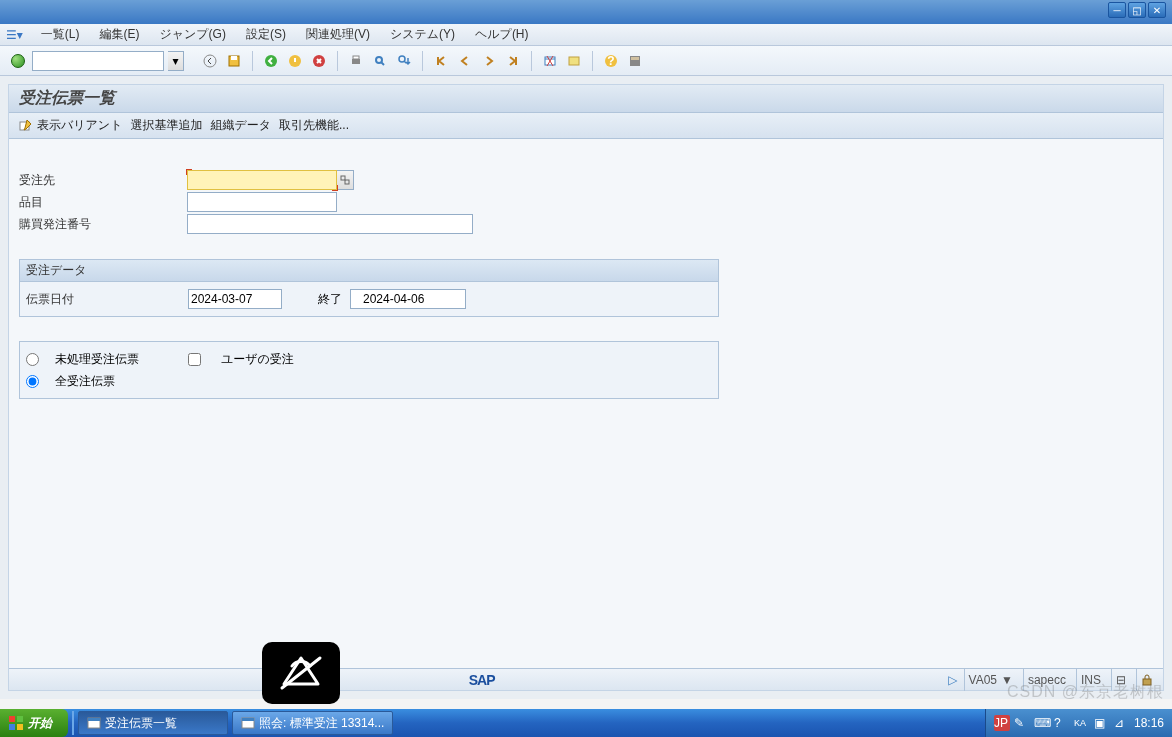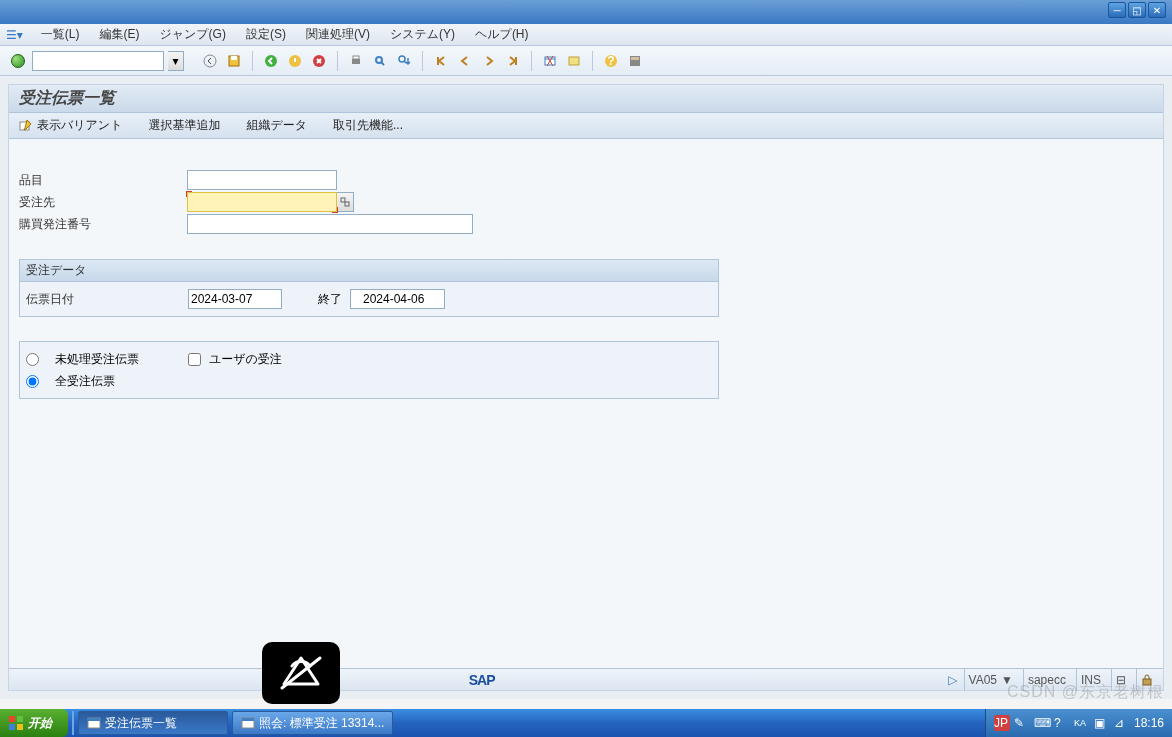--- a/index.html
+++ b/index.html
@@ -13,38 +13,38 @@
 .menubar .menuitem{padding:3px 10px;color:#333;cursor:pointer}
 .toolbar{height:30px;background:linear-gradient(#f4f8fc,#e4ecf5);border-bottom:1px solid #b9c8dc;display:flex;align-items:center;padding:0 8px;gap:4px}
 .greenball{width:14px;height:14px;border-radius:50%;background:radial-gradient(circle at 30% 30%,#a0e080,#2a9020);border:1px solid #1a6010}
 .tcode{width:132px;height:20px;border:1px solid #94adc7;background:#fff}
 .dd{width:16px;height:20px;border:1px solid #94adc7;border-left:none;background:linear-gradient(#f4f4f4,#ddd);display:flex;align-items:center;justify-content:center;cursor:pointer}
 .tsep{width:1px;height:20px;background:#b9c8dc;margin:0 4px}
 .tbtn{width:20px;height:20px;display:flex;align-items:center;justify-content:center;cursor:pointer;border:1px solid transparent;border-radius:2px}
 .content{flex:1;padding:8px;background:#e9eef3;position:relative}
 .panel{background:#f4f7fa;border:1px solid #c4d4e6;height:100%;display:flex;flex-direction:column}
 .panelhead{height:28px;background:linear-gradient(#e2ebf4,#cad9ea);border-bottom:1px solid #b0c4da;display:flex;align-items:center;padding:0 10px;font-style:italic;font-weight:bold;font-size:16px;color:#444}
-.appbar{height:26px;background:linear-gradient(#e8eff7,#d6e2ef);border-bottom:1px solid #b0c4da;display:flex;align-items:center;padding:0 6px;gap:18px}
+.appbar{height:26px;background:linear-gradient(#e8eff7,#d6e2ef);border-bottom:1px solid #b0c4da;display:flex;align-items:center;padding:0 6px;gap:0}
 .appbar .abtn{display:flex;align-items:center;gap:4px;cursor:pointer;color:#222;padding:2px 4px}
 .body{flex:1;padding:30px 10px 10px 10px;background:#f4f7fa;overflow:auto}
 .formrow{display:flex;align-items:center;height:22px}
 .lbl{width:168px;color:#333}
 .inp{height:20px;border:1px solid #94adc7;background:#fff;padding:0 2px}
 .inp.req{background:#fff3b8;border:1px solid #e0c040}
 .reqcorner{position:relative}
 .reqcorner::before,.reqcorner::after{content:"";position:absolute;width:5px;height:5px;border:1px solid #d04020}
 .reqcorner::before{top:-1px;left:-1px;border-right:none;border-bottom:none}
 .reqcorner::after{bottom:-1px;right:-1px;border-left:none;border-top:none}
 .srch{width:18px;height:20px;border:1px solid #94adc7;background:linear-gradient(#f4f4f4,#ddd);display:flex;align-items:center;justify-content:center;cursor:pointer;margin-left:-1px}
 .group{border:1px solid #b0c4da;margin-top:24px;width:700px}
 .grouphead{height:22px;background:linear-gradient(#dce8f4,#c8d8ea);border-bottom:1px solid #b0c4da;padding:0 6px;display:flex;align-items:center;color:#333}
 .groupbody{padding:6px;background:#eef3f9}
 .radio{display:flex;align-items:center;gap:16px;cursor:pointer}
 .radio input{margin:0}
-.chk{display:flex;align-items:center;gap:8px;cursor:pointer}
+.chk{display:flex;align-items:center;gap:20px;cursor:pointer}
 .statusbar{height:22px;background:linear-gradient(#eef3f9,#dce6f1);border-top:1px solid #b0c4da;display:flex;align-items:center;justify-content:space-between;padding:0 6px}
 .statusleft{flex:1;display:flex;align-items:center;justify-content:center}
 .saplogo{font-weight:bold;font-size:14px;color:#1a4e9e;letter-spacing:-1px}
 .statusright{display:flex;align-items:center;gap:6px}
 .statc{padding:0 4px;border-left:1px solid #b0c4da;color:#555;display:flex;align-items:center;height:22px;gap:4px}
 .lock{width:12px;height:12px}
 .taskbar{position:absolute;bottom:0;left:0;right:0;height:28px;background:linear-gradient(to bottom,#3a8ee0 0,#2464c0 50%,#1a54b0 100%);display:flex;align-items:center}
 .start{height:28px;padding:0 16px 0 8px;background:linear-gradient(to bottom,#5ab030,#2a8010);color:#fff;font-weight:bold;font-style:italic;font-size:14px;display:flex;align-items:center;gap:4px;border-radius:0 6px 6px 0;cursor:pointer}
 .task{height:24px;margin-left:4px;padding:0 8px;background:linear-gradient(#6ba8e8,#3a78c8);border:1px solid #2a5a9a;border-radius:2px;color:#fff;display:flex;align-items:center;gap:4px;cursor:pointer;min-width:150px}
 .task.active{background:linear-gradient(#2a5a9a,#3a78c8)}
@@ -195,47 +195,47 @@
             </svg>
      <span>表示バリアント</span>
     </span>
     <span class="abtn">選択基準追加</span>
     <span class="abtn">組織データ</span>
     <span class="abtn">取引先機能...</span>
    </div>
 
    <div class="body">
     <div class="formrow">
-     <div class="lbl">品目</div>
-     <input class="inp" style="width: 150px;">
-    </div>
-    <div class="formrow">
      <div class="lbl">受注先</div>
      <div class="reqcorner" style="position:relative"><input class="inp req" style="width: 150px;"></div>
      <div class="srch">
               <svg width="10" height="10">
                 <rect x="1" y="1" width="4" height="4" fill="none" stroke="#666"></rect>
                 <rect x="5" y="5" width="4" height="4" fill="none" stroke="#666"></rect>
               </svg>
             </div>
     </div>
     <div class="formrow">
+     <div class="lbl">品目</div>
+     <input class="inp" style="width: 150px;">
+    </div>
+    <div class="formrow">
      <div class="lbl">購買発注番号</div>
      <input class="inp" style="width: 286px;">
     </div>
 
     <div class="group">
      <div class="grouphead">受注データ</div>
      <div class="groupbody">
       <div class="formrow">
        <div class="lbl" style="width:162px">伝票日付</div>
        <input class="inp" style="width: 94px;" value="2024-03-07">
        <div style="width:36px"></div>
        <div style="width:32px">終了</div>
-       <input class="inp" style="width: 95px; padding-left: 12px;" value="2024-04-06">
+       <input class="inp" style="width: 116px; padding-left: 12px;" value="2024-04-06">
       </div>
      </div>
     </div>
 
     <div class="group">
      <div class="groupbody">
       <div class="formrow">
        <label class="radio" style="width:162px">
                   <input type="radio" name="sel" style="">
                   <span>未処理受注伝票</span>

